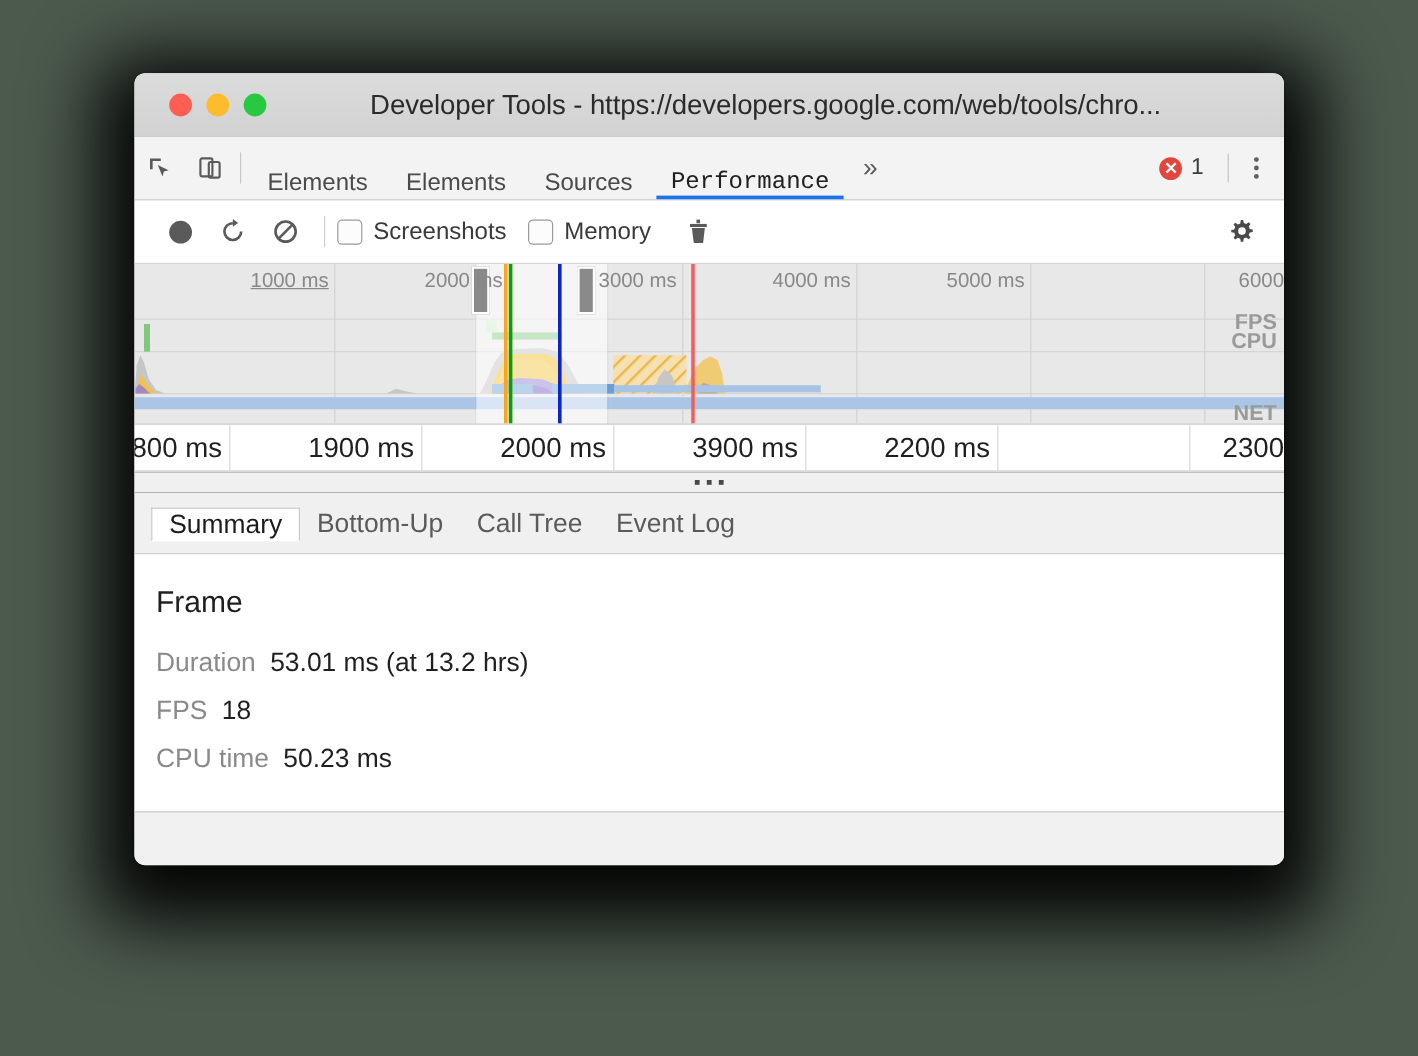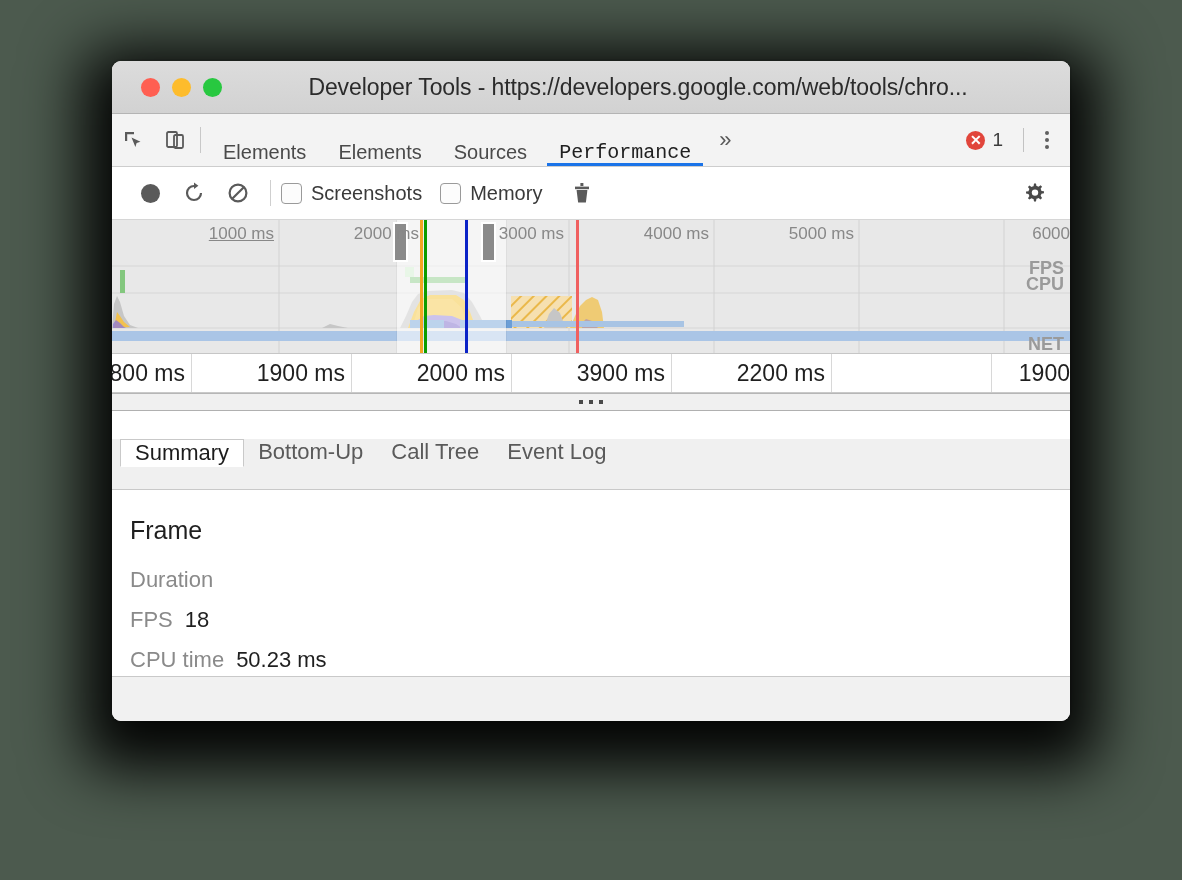--- a/index.html
+++ b/index.html
@@ -228,24 +228,23 @@
     position: absolute; right: 6px; top: 6px;
     width: 16px; height: 34px; border-radius: 8px;
     background: #c4c4c4;
   }
 
   
   #detail-tabs {
     height: 50px;
     background: #f0f0f0;
     border-bottom: 1px solid #c9c9c9;
-    display: flex; align-items: flex-start;
-    flex: none;
-    padding-left: 8px;
-    margin-top: 28px;
+    display: flex; align-items: center;
+    flex: none;
+    padding-left: 14px;
   }
   .d-tab {
     display: flex; align-items: center;
     padding: 0 14px;
     font-size: 22px;
     color: #5a5a5a;
     white-space: nowrap;
   }
   .d-tab.selected {
     background: #ffffff;
@@ -441,41 +440,42 @@
     <div class="r-div" style="left:239px;"></div>
     <div class="r-div" style="left:399px;"></div>
     <div class="r-div" style="left:559px;"></div>
     <div class="r-div" style="left:719px;"></div>
     <div class="r-div" style="left:879px;"></div>
     <div class="r-tick" style="left:73px;">1800 ms</div>
     <div class="r-tick" style="left:233px;">1900 ms</div>
     <div class="r-tick" style="left:393px;">2000 ms</div>
     <div class="r-tick" style="left:553px;">3900 ms</div>
     <div class="r-tick" style="left:713px;">2200 ms</div>
-    <div class="r-tick" style="left:958px;">1900</div>
+    <div class="r-tick" style="left:958px;">2300</div>
   </div>
 
   <div id="resizer">
       <i></i>
       <i></i>
       <i></i>
     </div>
 
 
   <div id="detail-tabs">
     <div class="d-tab selected">Summary</div>
     <div class="d-tab">Bottom-Up</div>
     <div class="d-tab">Call Tree</div>
     <div class="d-tab">Event Log</div>
   </div>
 
   <div id="detail-body">
     <div id="detail-heading">Frame</div>
     <div class="kv">
       <span class="k">Duration</span>
+      <span class="v">53.01 ms (at 13.2 hrs)</span>
     </div>
     <div class="kv">
       <span class="k">FPS</span>
       <span class="v">18</span>
     </div>
     <div class="kv">
       <span class="k">CPU time</span>
       <span class="v">50.23 ms</span>
     </div>
   </div>

